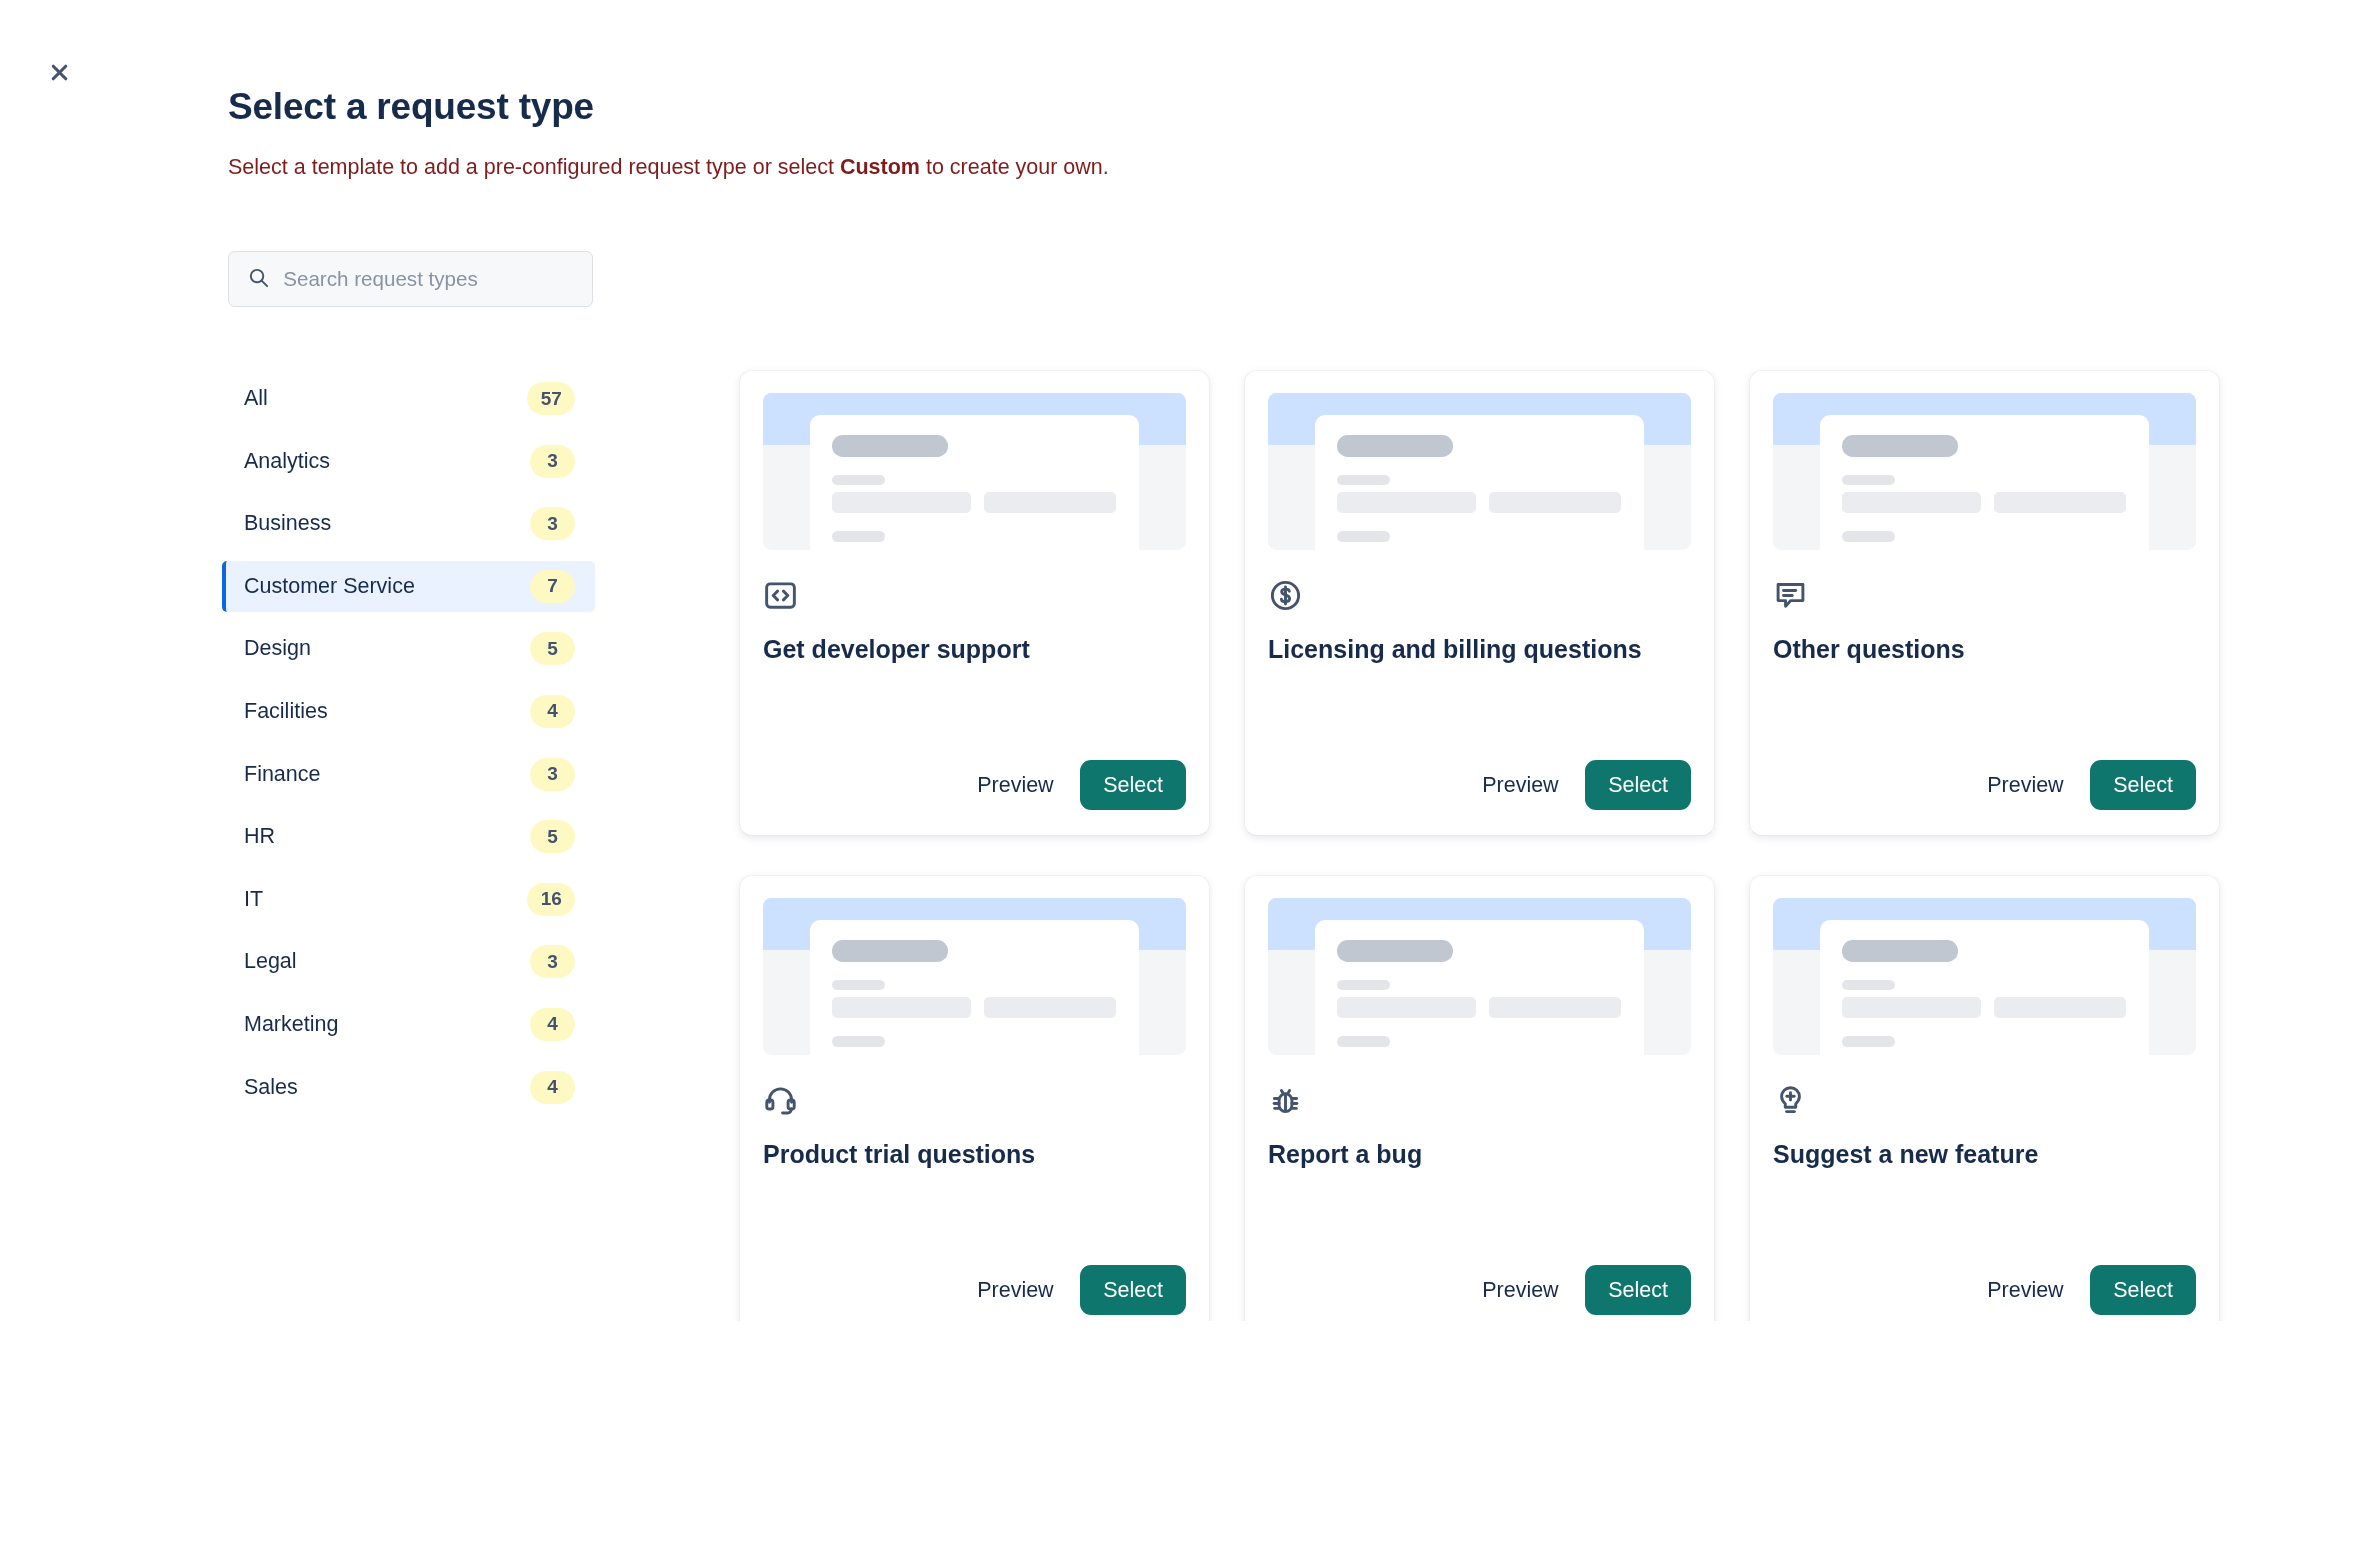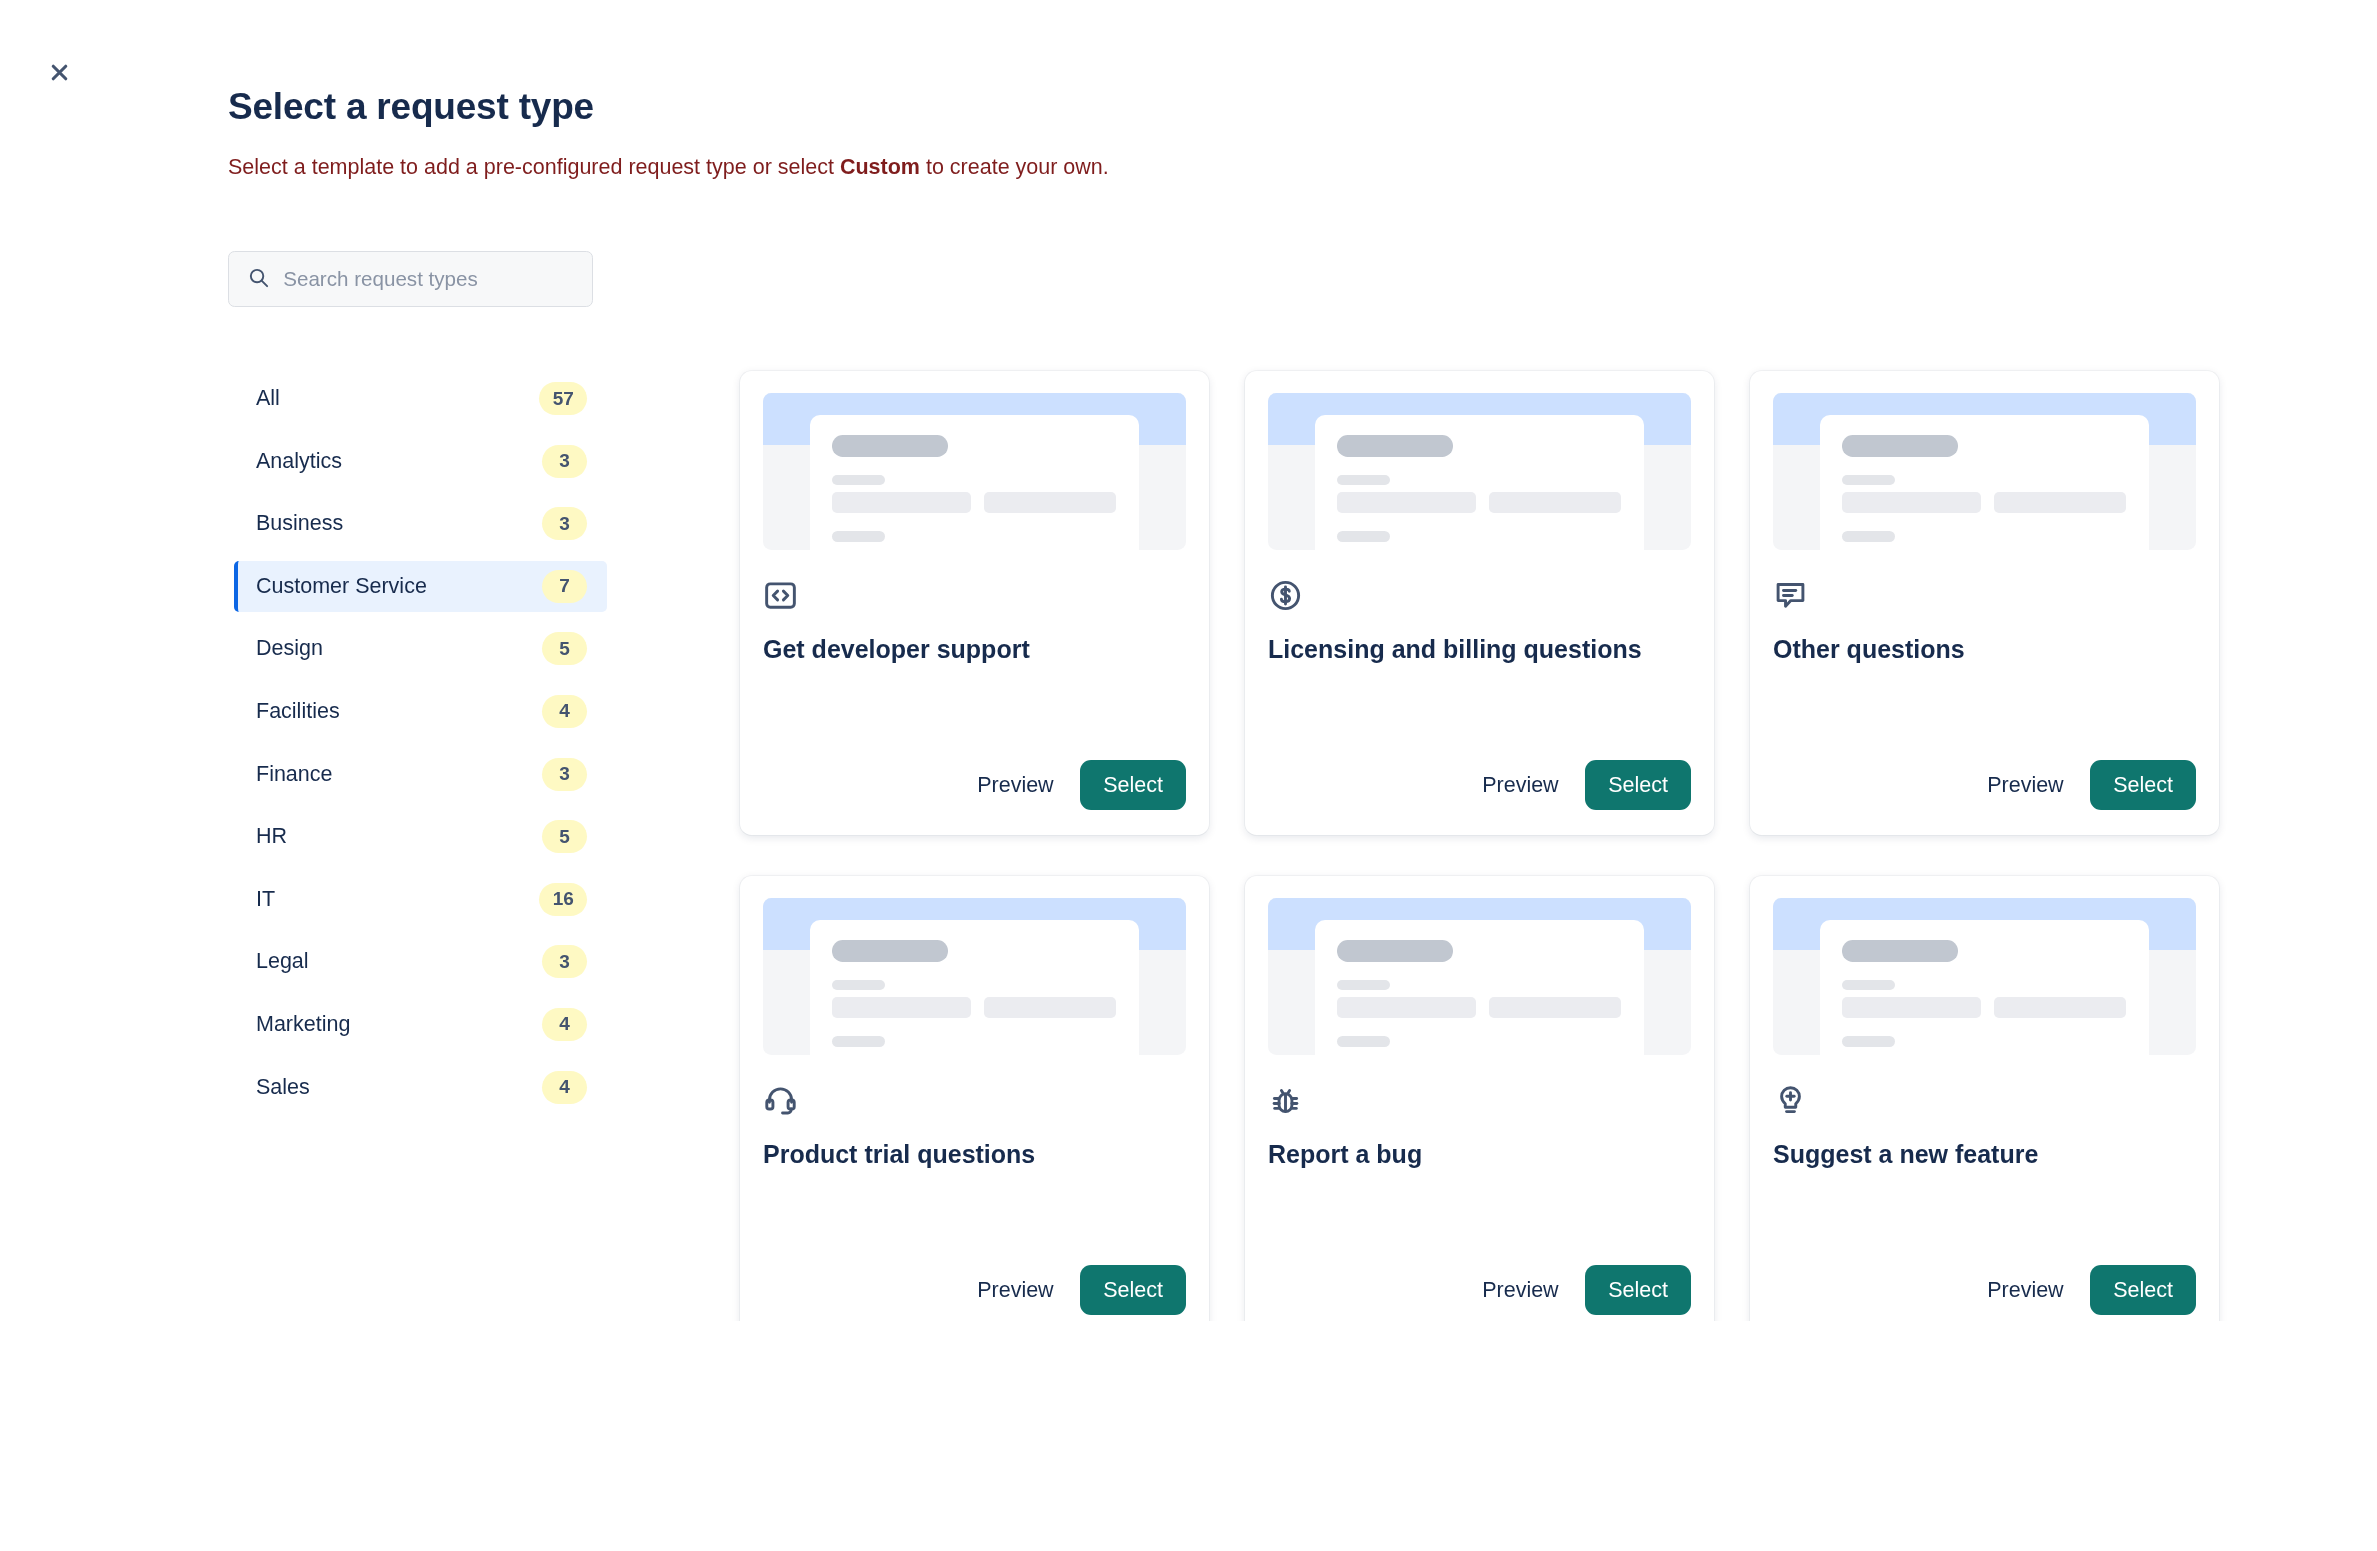--- a/index.html
+++ b/index.html
@@ -119,21 +119,21 @@
     font-family: "Liberation Sans", sans-serif;
     font-size: 20.6px;
     color: #172b4d;
     width: 100%;
   }
   .search-input::placeholder { color: #8993a4; }
 
   
   .cat-list {
     position: absolute;
-    left: 234px;
+    left: 222px;
     top: 373px;
     width: 373px;
   }
   .cat-item {
     display: flex;
     align-items: center;
     justify-content: space-between;
     height: 51px;
     padding: 0 20px 0 18px;
     border-radius: 5px;

